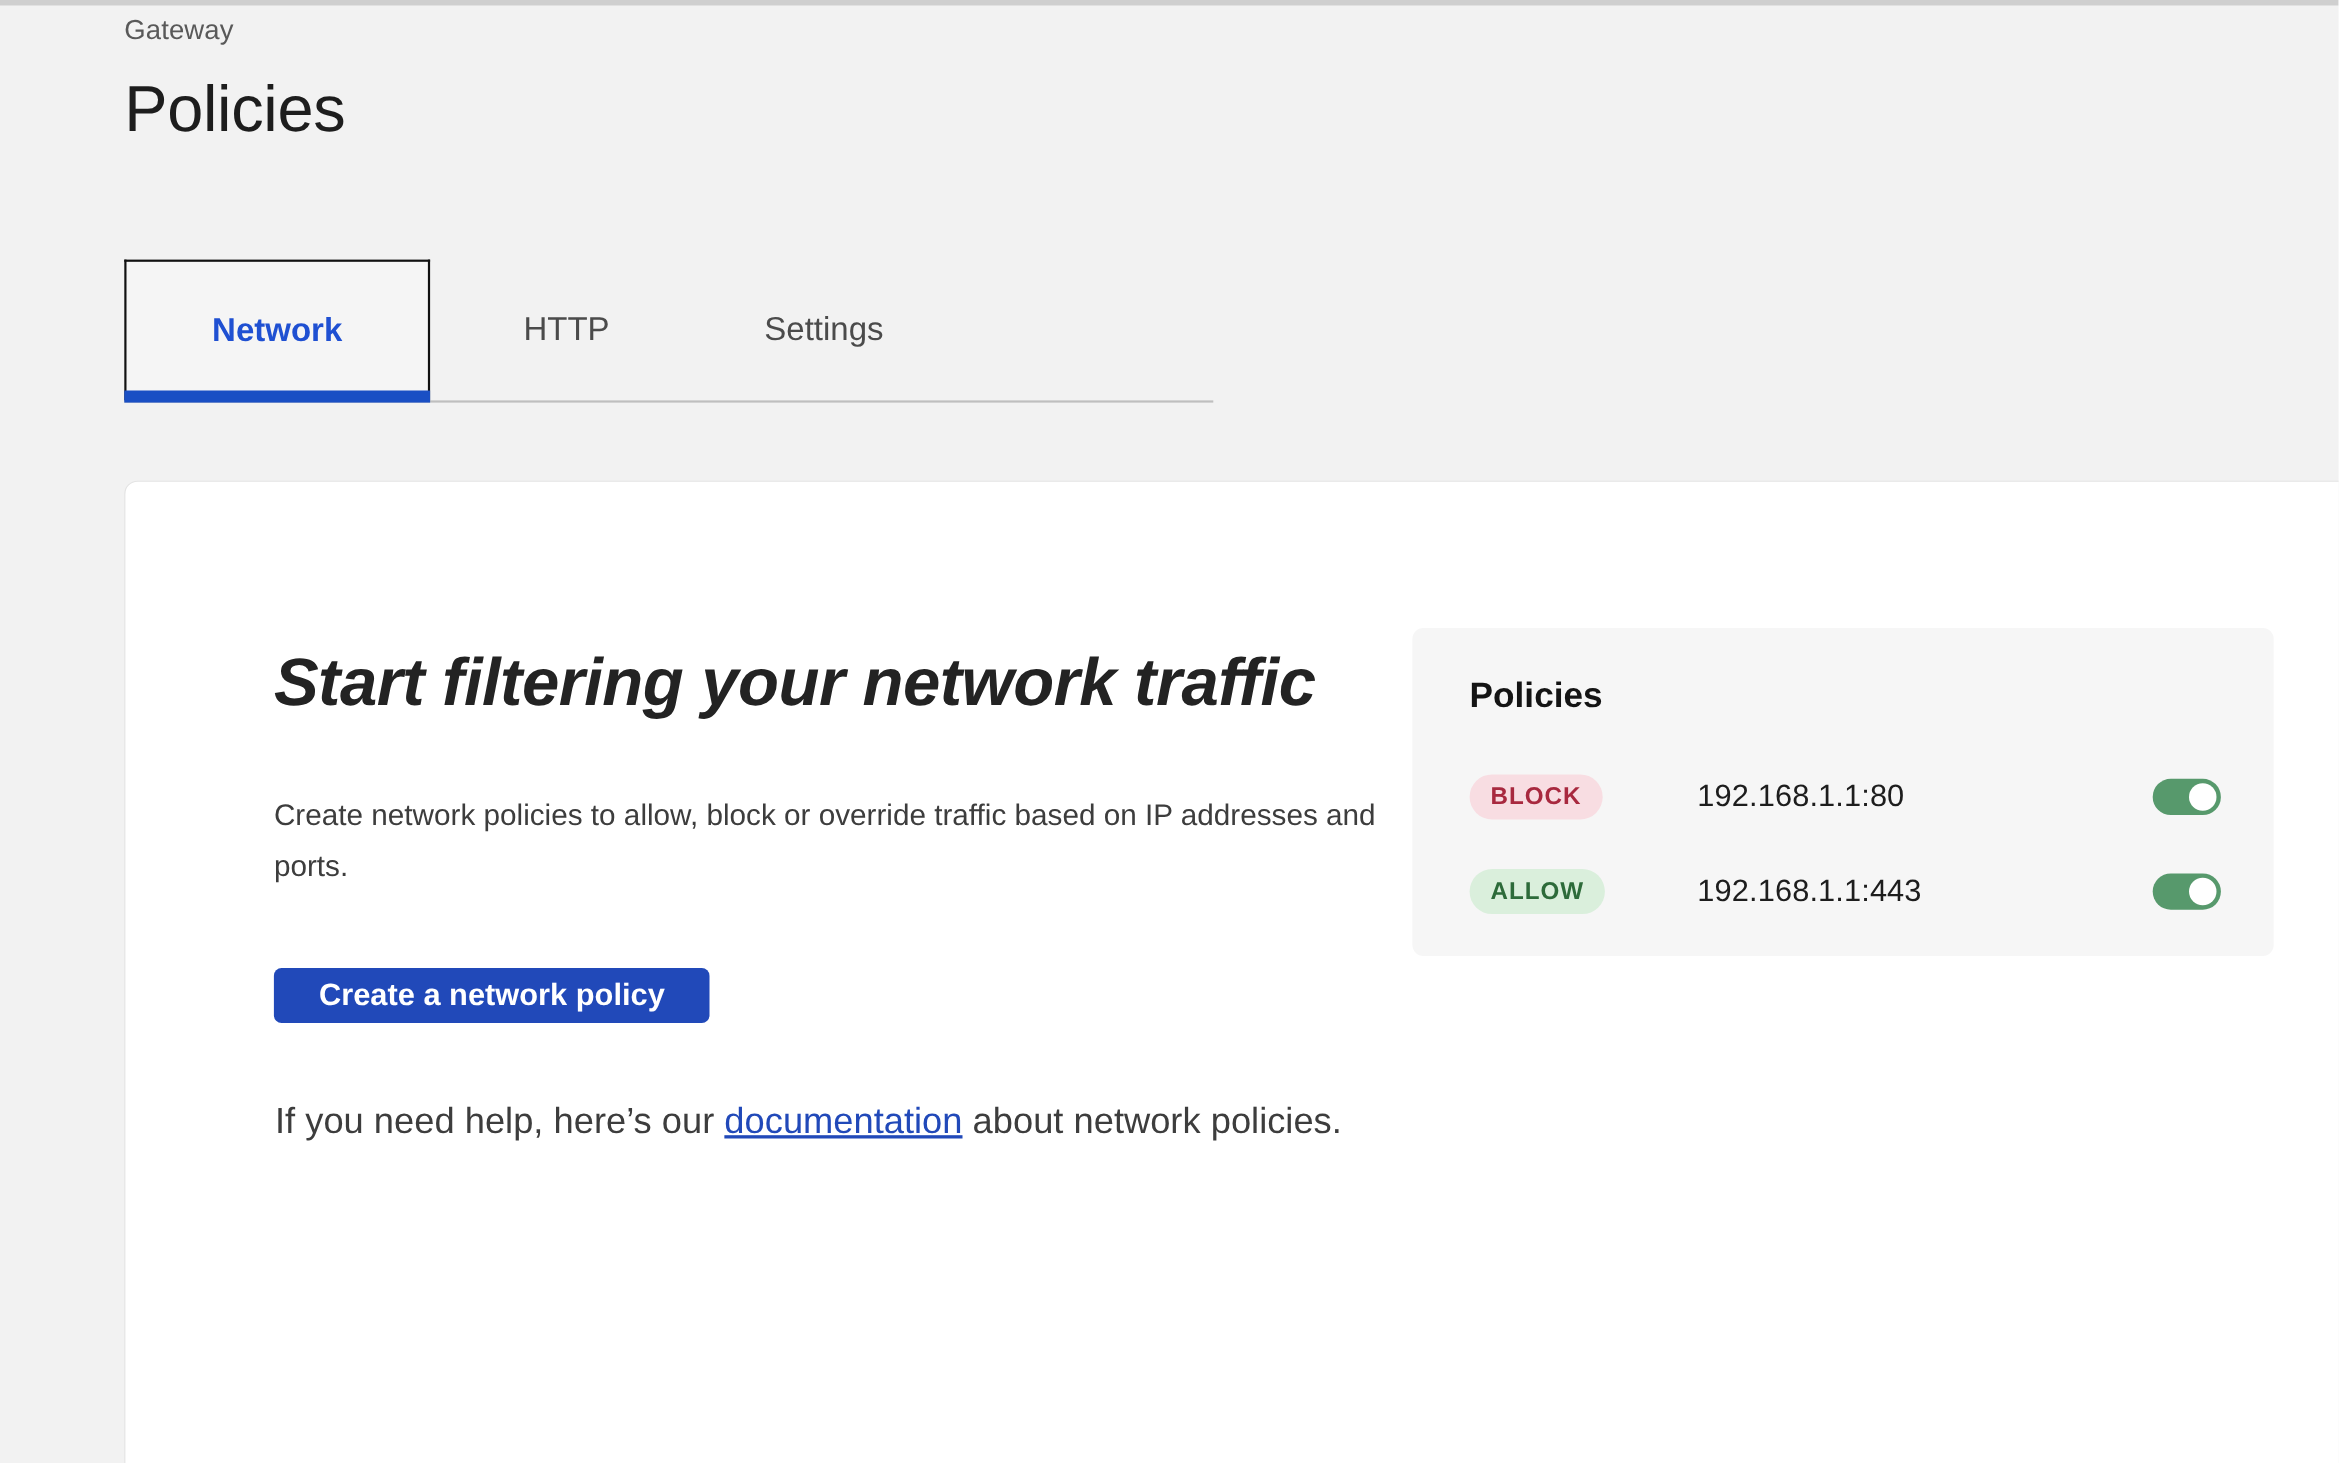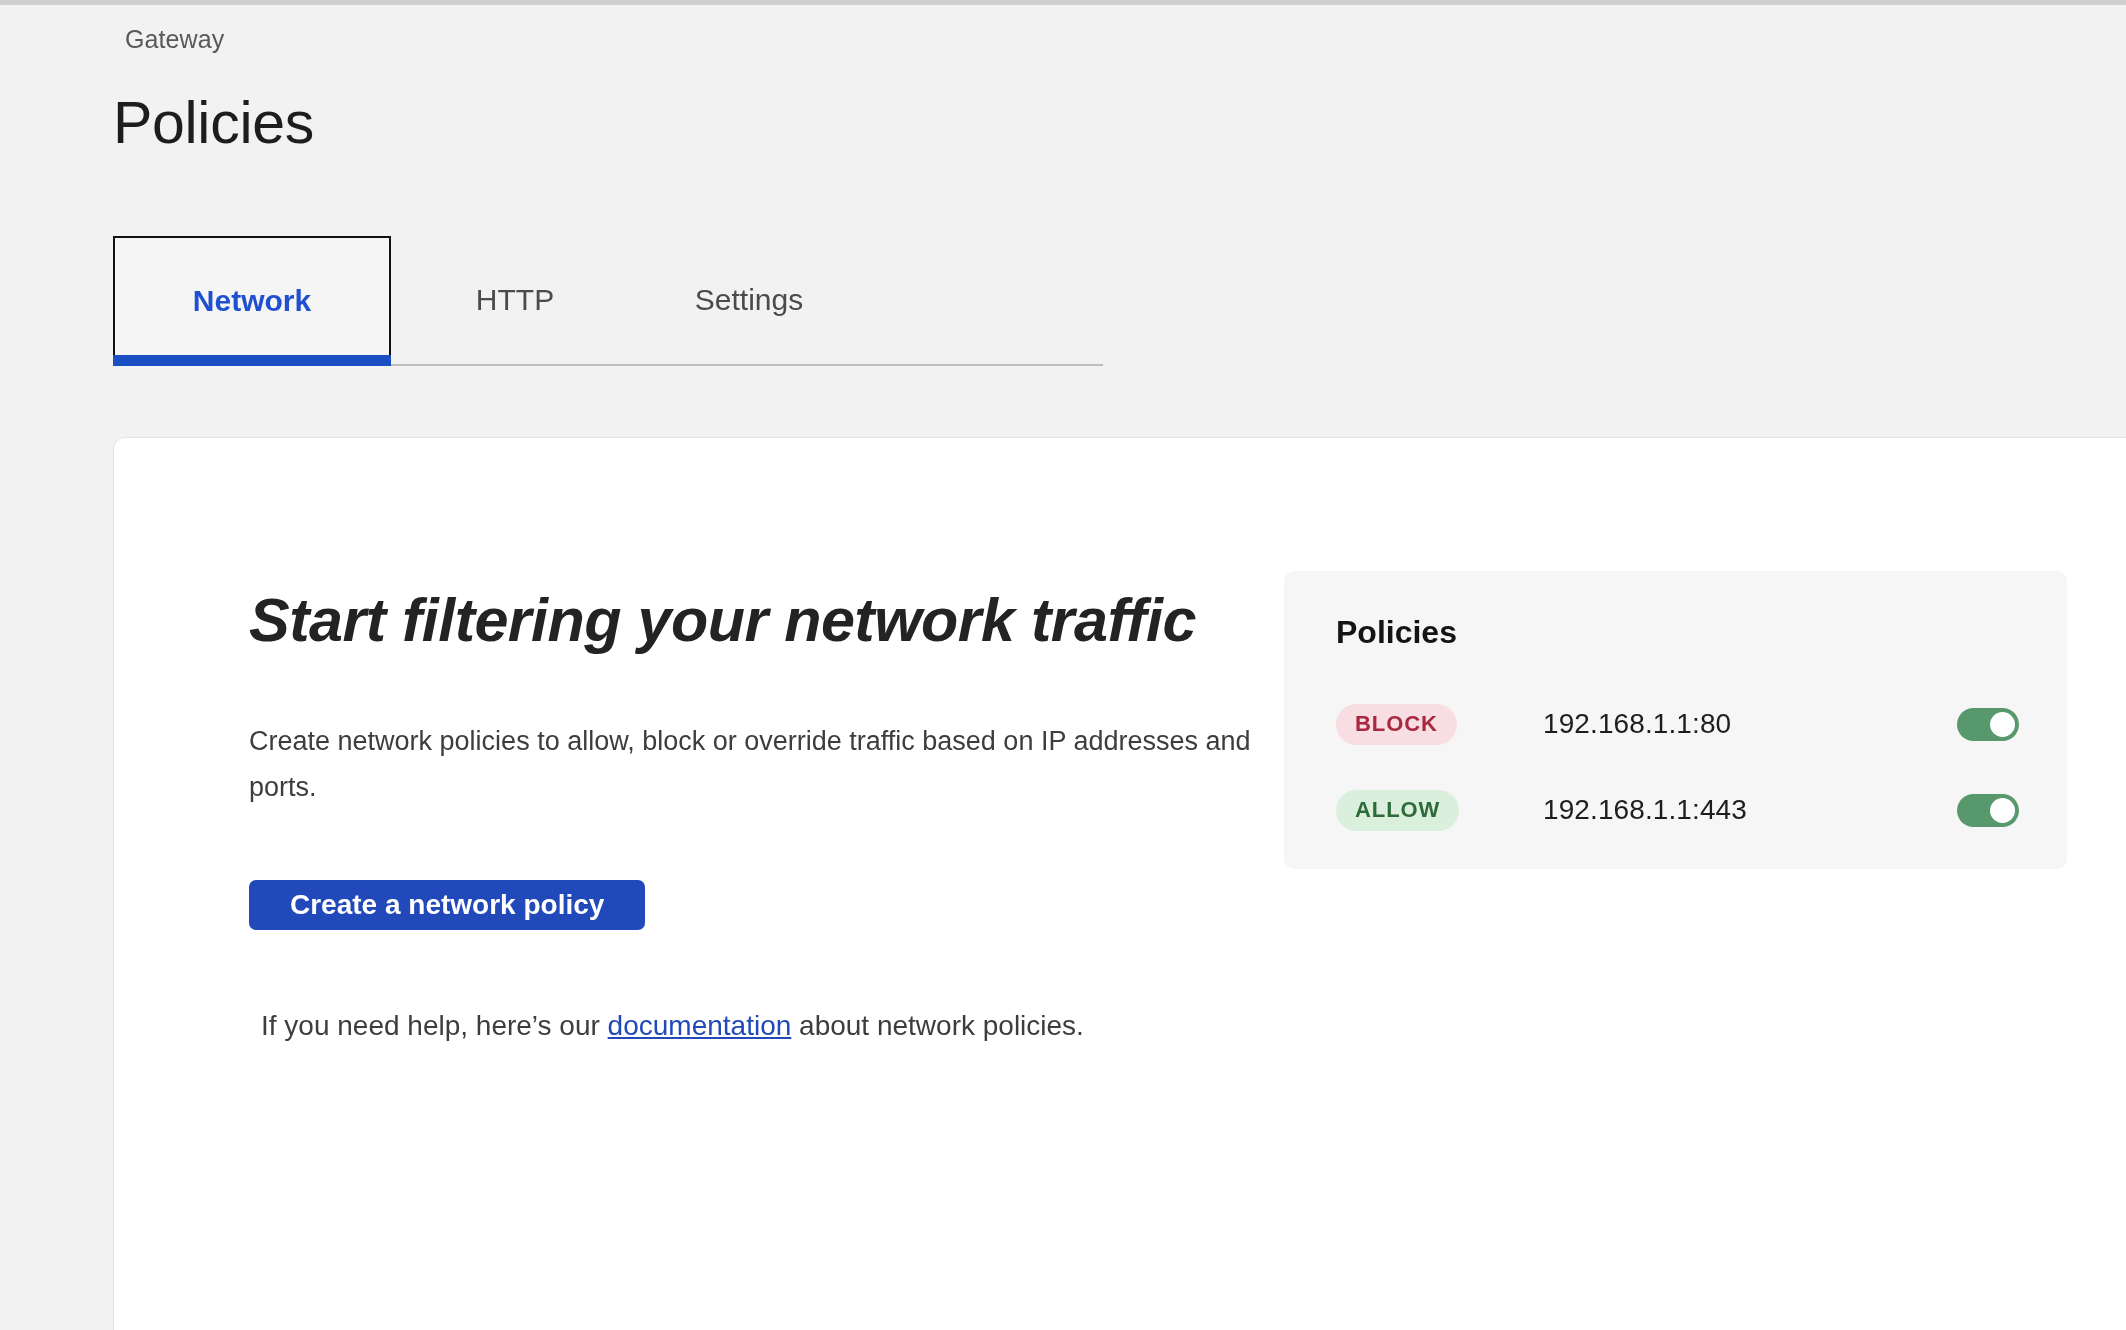--- a/index.html
+++ b/index.html
@@ -29,21 +29,21 @@
   .page-header {
     position: absolute;
     left: 113px;
     top: 5px;
     width: 1400px;
   }
   .breadcrumb {
     font-size: 25px;
     color: #595959;
     line-height: 1.2;
-    margin: 12px;
+    margin: 0;
     padding-top: 7px;
     letter-spacing: 0.1px;
   }
   .page-title {
     font-size: 59px;
     color: #1d1d1d;
     font-weight: 400;
     line-height: 1.15;
     margin: 0;
     padding-top: 24px;
@@ -161,23 +161,23 @@
     font-size: 28px;
     font-weight: bold;
     border: none;
     border-radius: 7px;
     padding: 11px 41px;
     cursor: pointer;
     font-family: "Liberation Sans", sans-serif;
     line-height: 1;
   }
   .es-help {
-    font-size: 28px;
+    font-size: 33px;
     color: #3d3d3d;
-    margin: 12px;
+    margin: 1px;
     padding-top: 63px;
     line-height: 1.5;
   }
   .es-help a {
     color: #2149b9;
     text-decoration: underline;
   }
 
   
   .policies-card {

